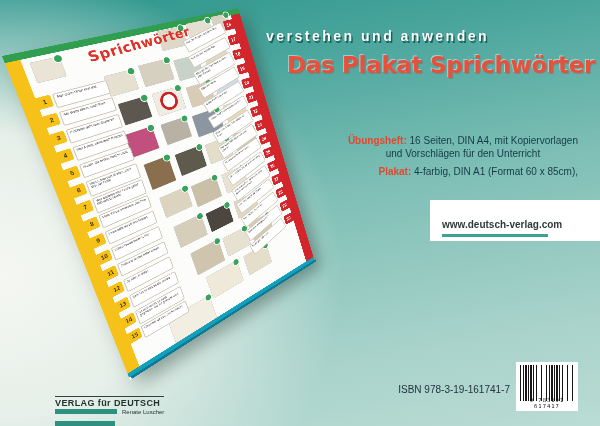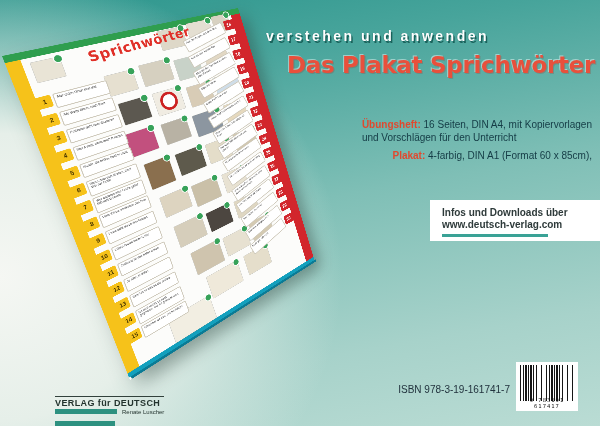--- a/index.html
+++ b/index.html
@@ -13,22 +13,22 @@
   .tagline{position:absolute;left:266px;top:28px;font-size:14px;font-weight:bold;
     letter-spacing:2.5px;color:#ffffff;white-space:nowrap;
     text-shadow:1.5px 1.5px 0 #1a635c, -0.5px -0.5px 0 rgba(26,99,92,.55);text-align:right;}
   .main-title{position:absolute;right:5px;top:52px;font-size:23px;font-weight:bold;
     letter-spacing:-0.3px;color:#e8503c;white-space:nowrap;font-family:"DejaVu Sans",sans-serif;
     text-shadow:-1px -1px 0 rgba(255,255,255,.45),1px 1px 0 rgba(150,50,40,.25);margin-left:32px;}
   .subtitle{position:absolute;right:5px;top:93px;font-size:11.5px;font-weight:bold;
     color:#143b45;white-space:nowrap;}
   .lvl-r{color:#d8402e;}
   .lvl-w{color:#d9e6e4;}
-  .detail{position:absolute;right:8px;text-align:left;font-size:10px;line-height:12.5px;
-    color:#143b45;white-space:nowrap;}
+  .detail{position:absolute;right:22px;text-align:center;font-size:10px;line-height:12.5px;
+    color:#143b45;white-space:nowrap;margin-top:16px;}
   .detail .lbl{color:#e0492f;font-weight:bold;}
   .d1{top:119px;} .d2{top:150px;}
 
   .info-box{position:absolute;left:430px;top:200px;width:170px;height:41px;background:#ffffff;
     box-sizing:border-box;padding:7px 0 0 12px;font-size:10px;font-weight:bold;line-height:11.5px;
     color:#2e3a3a;}
   .info-bar{position:absolute;left:12px;bottom:4px;width:106px;height:3px;background:#3aa296;}
 
   .isbn{position:absolute;right:90px;top:384px;font-size:10px;color:#22333e;white-space:nowrap;}
   .barcode{position:absolute;left:516px;top:362px;width:62px;height:49px;background:#ffffff;}
@@ -392,21 +392,21 @@
     <span>16 Seiten, DIN A4, mit Kopiervorlagen</span><br>
     <span>und Vorschlägen für den Unterricht</span>
   </div>
 
   <div class="detail d2">
     <span class="lbl">Plakat:</span>
     <span>4-farbig, DIN A1 (Format 60 x 85cm),</span><br>
   </div>
 
   <div class="info-box">
-    <span>Infos und Downloads über</span><br>
+    <br>
     <span>www.deutsch-verlag.com</span>
     <div class="info-bar"></div>
   </div>
 
   <div class="isbn">ISBN 978-3-19-161741-7</div>
 
   <div class="barcode">
     <div class="bars"></div>
     <div class="bdigits">9 783191 617417</div>
   </div>

